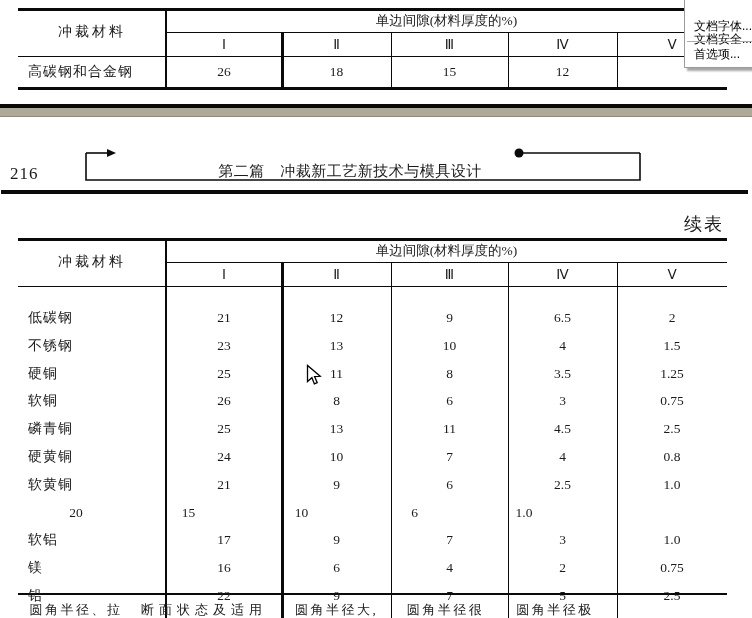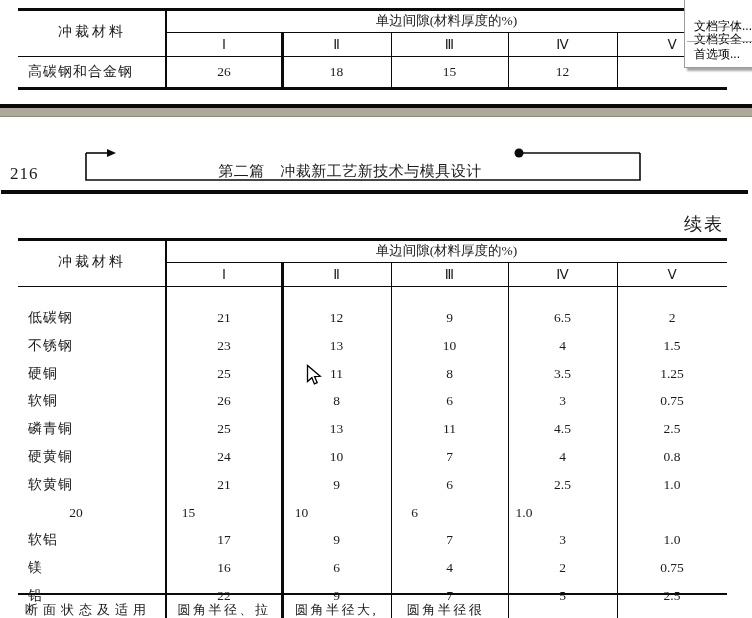--- a/index.html
+++ b/index.html
@@ -203,24 +203,25 @@
     <div class="c c0">铅</div>
     <div class="c c1">22</div>
     <div class="c c2">9</div>
     <div class="c c3">7</div>
     <div class="c c4">5</div>
     <div class="c c5">2.5</div>
   </div>
 </div>
 
     <div class="tfoot" style="left:0;top:357px;width:709px;height:23px;">
+      <div class="c c1">圆角半径、拉</div>
       <div class="c c0">断面状态及适用</div>
-      <div class="c c1">圆角半径、拉</div>
       <div class="c c2">圆角半径大,</div>
       <div class="c c4">圆角半径很</div>
+      <div class="c c5">圆角半径极</div>
     </div>
   </div>
 
   <div class="menu" style="left:684px;top:-6px;width:75px;height:72px;">
     <div class="menu-item" style="top:8px;margin-top:28px;">文档安全...</div>
     <div class="menu-item" style="top:23px;">文档字体...</div>
     <div class="menu-sep" style="top:46px;"></div>
     <div class="menu-item" style="top:51px;">首选项...</div>
   </div>
 

